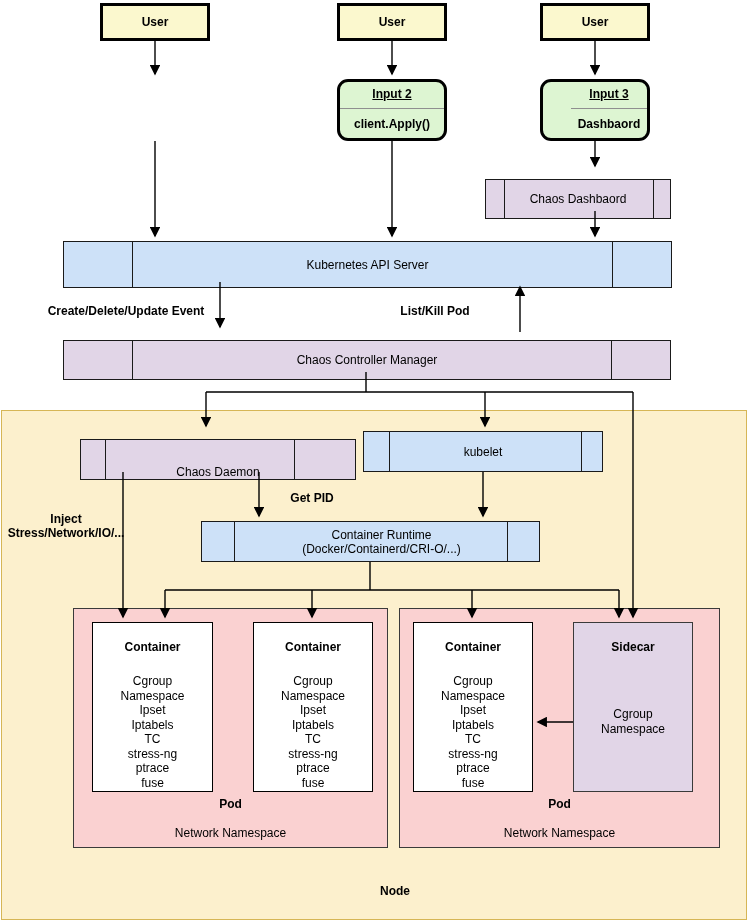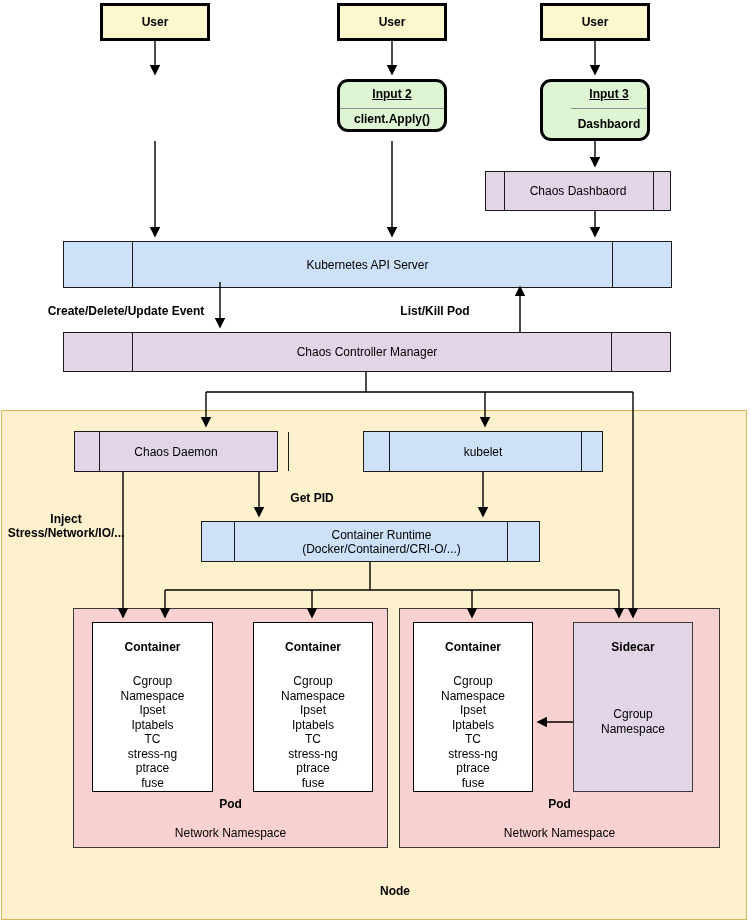--- a/index.html
+++ b/index.html
@@ -13,21 +13,21 @@
   }
   .abs{position:absolute;box-sizing:border-box;}
   .box{position:absolute;box-sizing:border-box;display:flex;align-items:center;justify-content:center;text-align:center;}
   .user{background:var(--yellow);border:3px solid #000;font-weight:bold;z-index:3;}
   .input{background:var(--green);border:3px solid #000;border-radius:11px;font-weight:bold;flex-direction:column;justify-content:flex-start;z-index:3;overflow:hidden;}
   .input-title{padding-top:5px;height:21px;text-decoration:underline;}
   .input-div{width:100%;height:1px;background:#8f8f8f;flex:none;}
   .input-method{flex:1;display:flex;align-items:center;justify-content:center;}
   .process{border:1px solid #1a1a1a;z-index:3;}
   .process .vl{position:absolute;top:0;bottom:0;width:1px;background:#1a1a1a;}
-  .purple{background:var(--purple);}
+  .purple{background:var(--purple);margin-top:8px;}
   .blue{background:var(--blue);}
   .pod{background:var(--pink);border:1px solid #3a3a3a;z-index:2;}
   .cbox{position:absolute;box-sizing:border-box;background:var(--white);border:1px solid #000;text-align:center;z-index:3;}
   .cbox-title{margin-top:17px;font-weight:bold;}
   .cbox-items{margin-top:20px;line-height:14.5px;}
   .sidecar{background:var(--purple);border:1px solid #3a3a3a;}
   .sidecar-items{position:absolute;left:0;right:0;top:84px;line-height:14.5px;text-align:center;}
   .nodearea{background:var(--nodebg);border:1.5px solid var(--nodeborder);z-index:1;}
   .lbl{position:absolute;font-weight:bold;text-align:center;white-space:nowrap;z-index:3;}
   .lbl2{line-height:14px;white-space:normal;}
@@ -47,21 +47,21 @@
   <div class="box user" style="left:100px;top:3px;width:110px;height:38px;">
     <span>User</span>
   </div>
   <div class="box user" style="left:337px;top:3px;width:110px;height:38px;">
     <span>User</span>
   </div>
   <div class="box user" style="left:540px;top:3px;width:110px;height:38px;">
     <span>User</span>
   </div>
 
-  <div class="box input" style="left:337px;top:79px;width:110px;height:53px;">
+  <div class="box input" style="left:337px;top:79px;width:110px;height:62px;">
     <div class="input-title">Input 2</div>
     <div class="input-div"></div>
     <div class="input-method">client.Apply()</div>
   </div>
   <div class="box input" style="left:540px;top:79px;width:110px;height:62px;padding-left:28px;">
     <div class="input-title">Input 3</div>
     <div class="input-div"></div>
     <div class="input-method">Dashbaord</div>
   </div>
 
@@ -79,21 +79,21 @@
 
   <div class="lbl" style="left:41px;top:304px;width:170px;">Create/Delete/Update Event</div>
   <div class="lbl" style="left:385px;top:304px;width:100px;">List/Kill Pod</div>
 
   <div class="box process purple" style="left:63px;top:332px;width:608px;height:40px;">
     <div class="vl" style="left:68px;"></div>
     <div class="vl" style="left:547px;"></div>
     <span>Chaos Controller Manager</span>
   </div>
 
-  <div class="box process purple" style="left:74px;top:431px;width:204px;height:41px;">
+  <div class="box process purple" style="left:80px;top:431px;width:276px;height:41px;align-items:flex-end;">
     <div class="vl" style="left:24px;"></div>
     <div class="vl" style="left:213px;"></div>
     <span>Chaos Daemon</span>
   </div>
 
   <div class="box process blue" style="left:363px;top:431px;width:240px;height:41px;">
     <div class="vl" style="left:25px;"></div>
     <div class="vl" style="left:217px;"></div>
     <span>kubelet</span>
   </div>

